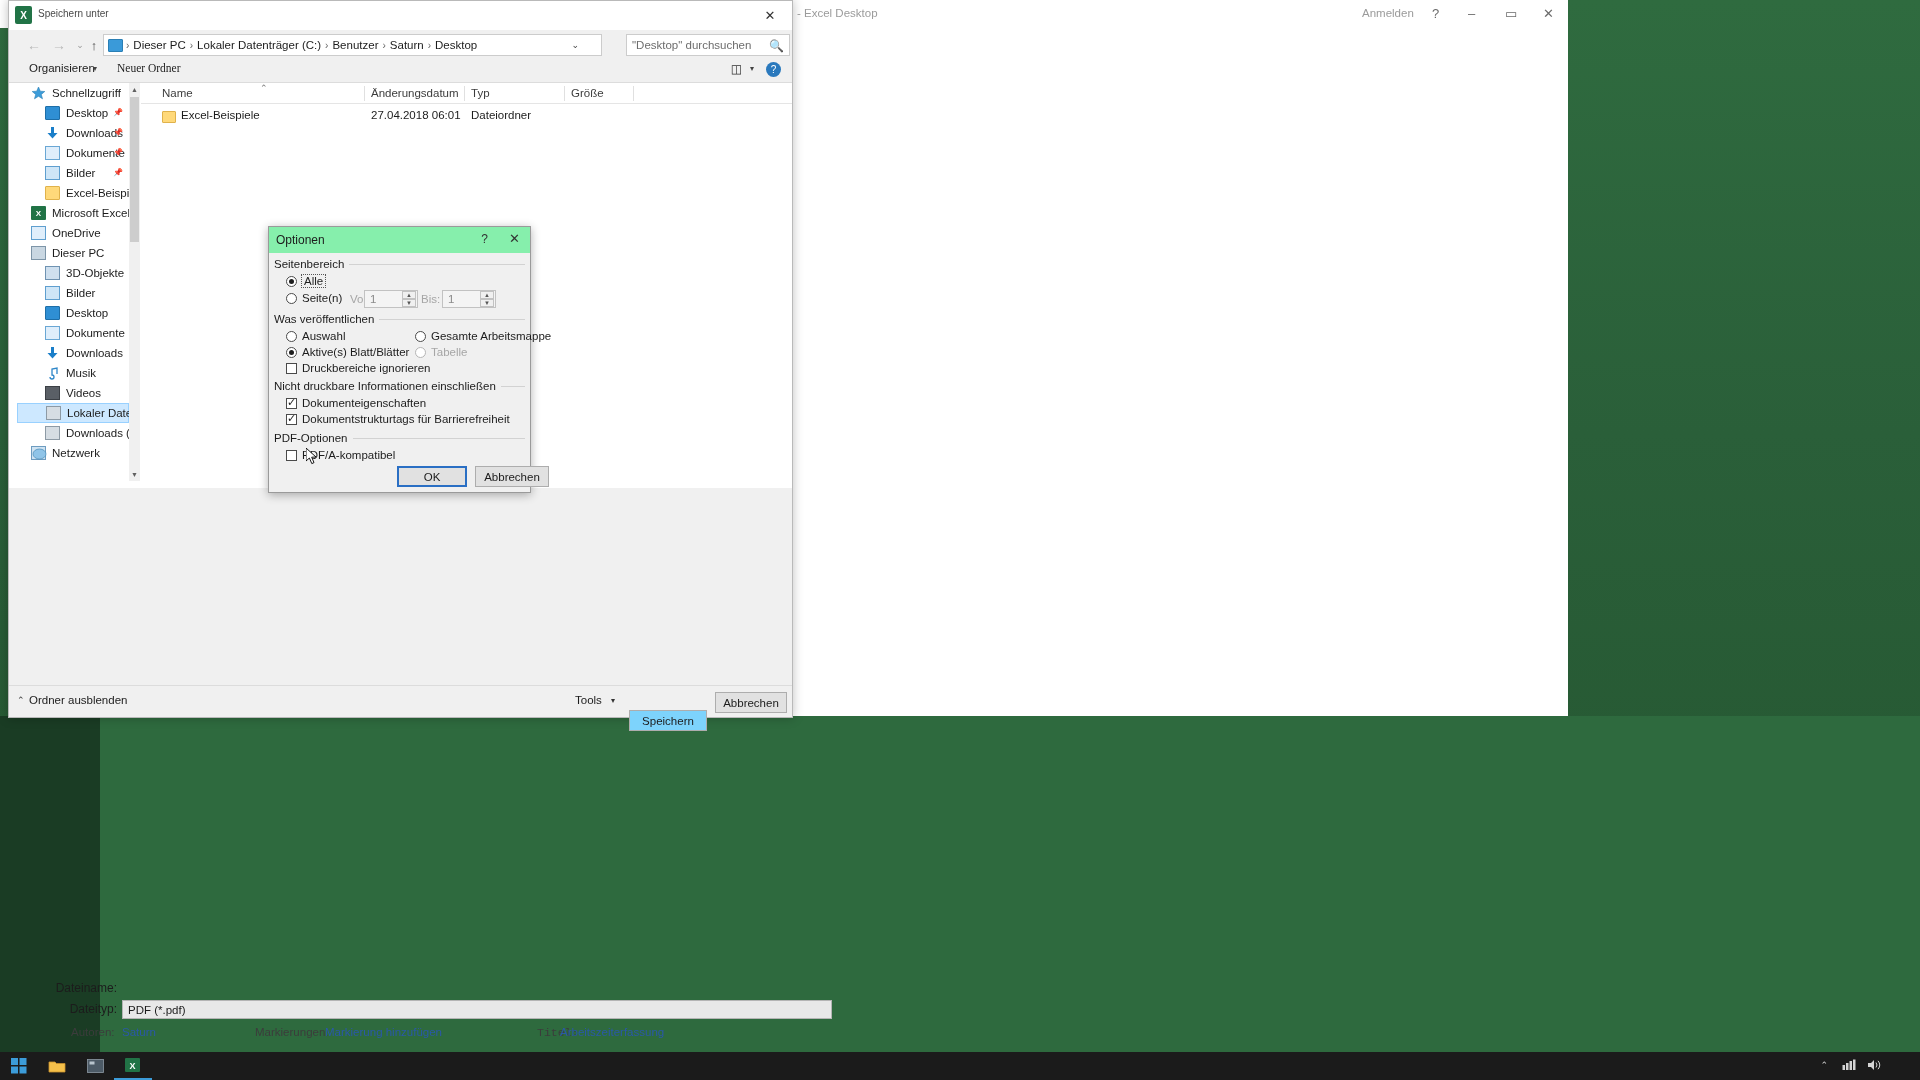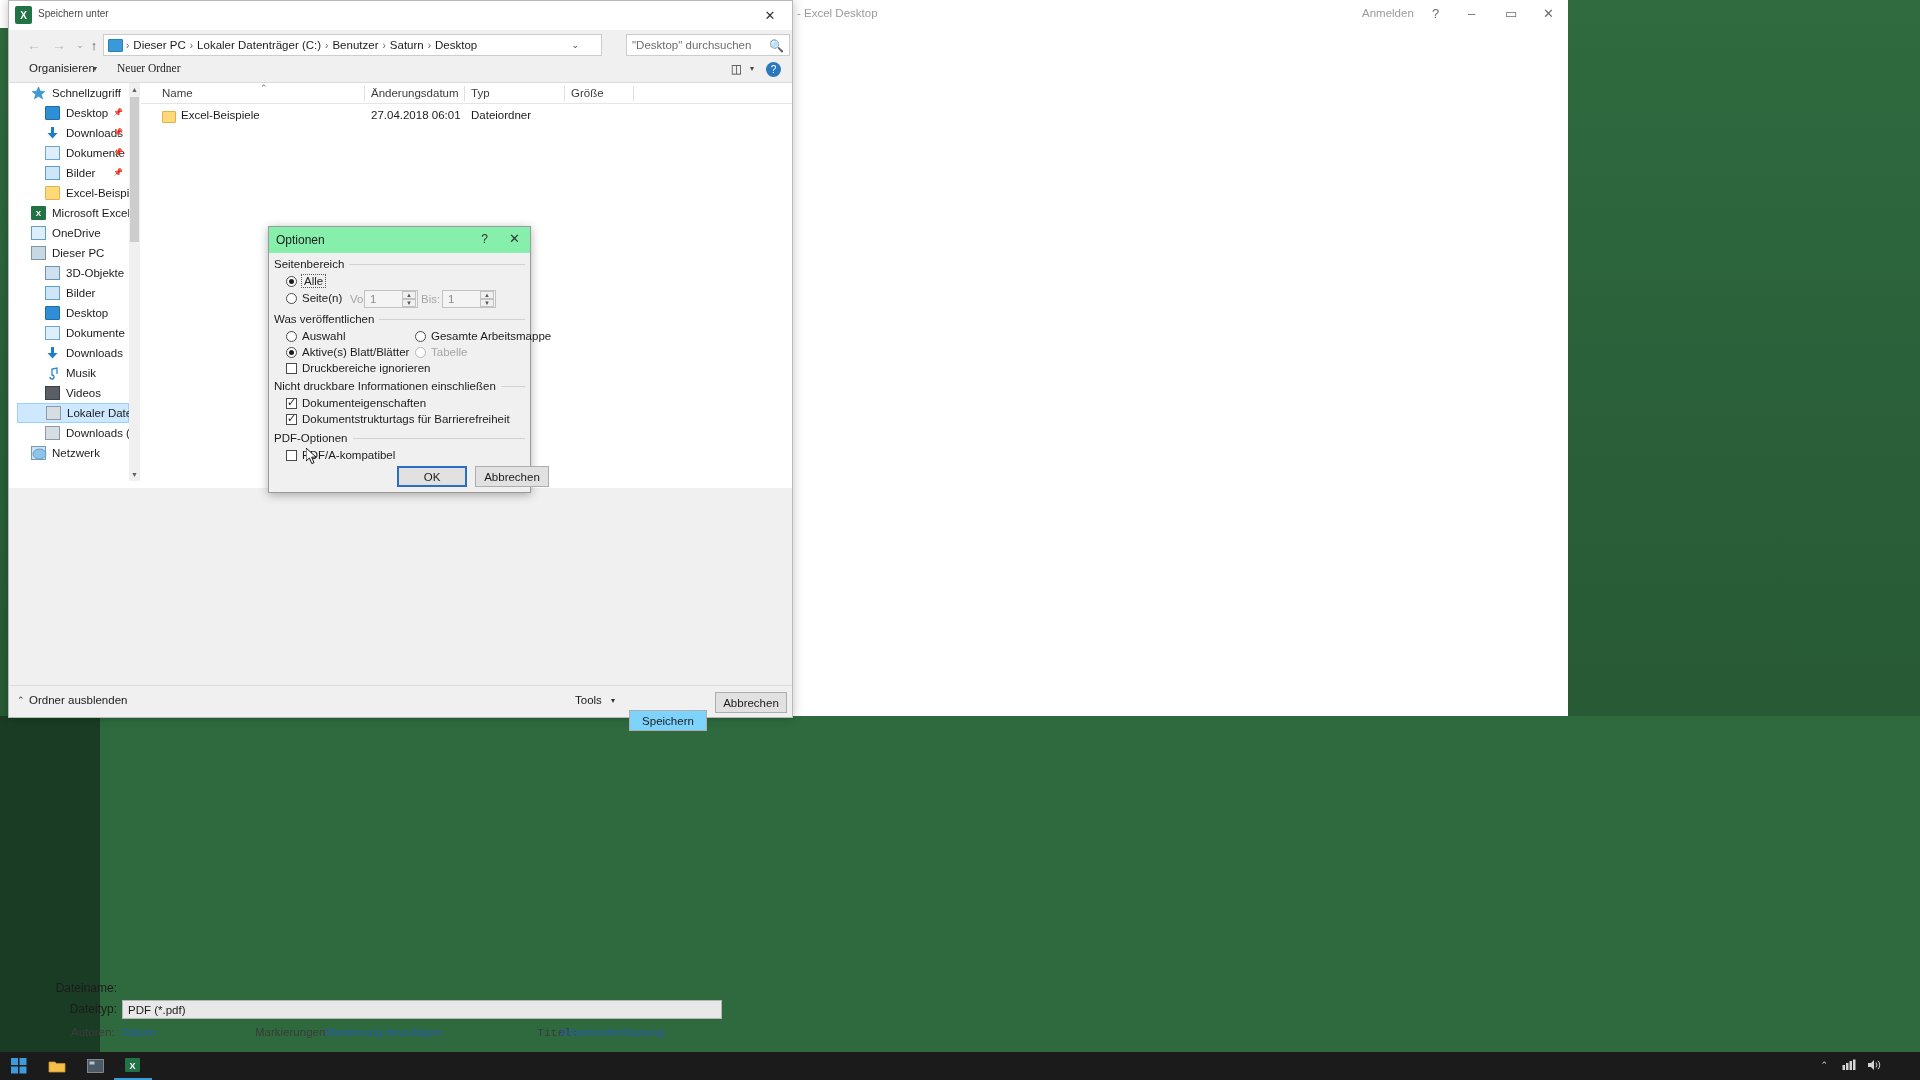--- a/index.html
+++ b/index.html
@@ -205,21 +205,21 @@
   .form-label {
     position:absolute; font-size:12px; color:#1c1c1c; text-align:right;
   }
   #fld-filename {
     position:absolute; left:113px; top:0px; width:669px; height:19px;
     background:#fff; border:1px solid #b4b4b4;
     display:flex; align-items:center; padding-left:5px;
     font-size:11.5px; color:#1c1c1c;
   }
   #fld-filetype {
-    position:absolute; left:113px; top:0px; width:600px; height:19px;
+    position:absolute; left:113px; top:0px; width:710px; height:19px;
     background:#e8e8e8; border:1px solid #b4b4b4;
     display:flex; align-items:center; padding-left:5px;
     font-size:11.5px; color:#1c1c1c;
   }
 
   .meta-label { position:absolute; font-size:11.5px; color:#3c3c3c; }
   .meta-link  { position:absolute; font-size:11.5px; color:#2a58a8; }
 
   .radio {
     width:11px; height:11px; border-radius:50%;

